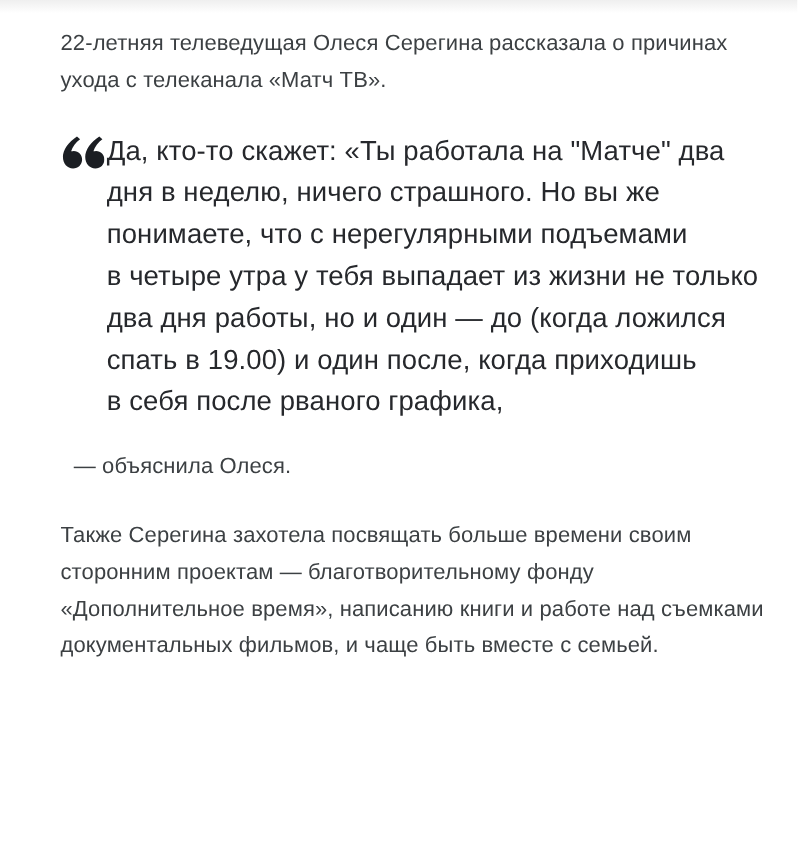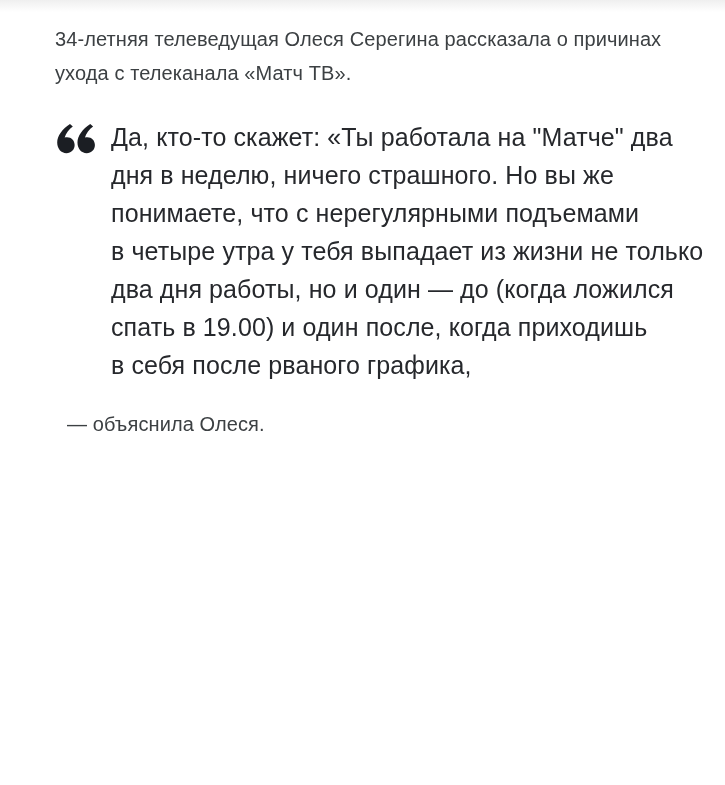--- a/index.html
+++ b/index.html
@@ -46,21 +46,21 @@
   .quote-icon {
     position: absolute;
     left: -2px;
     top: 5px;
     width: 42px;
     height: 32px;
     display: inline-block;
   }
   .quote-icon svg { display: block; width: 100%; height: 100%; }
   .quote-text {
-    margin-left: 56px;
+    margin-left: 42px;
     font-size: 25px;
     line-height: 38px;
     color: var(--quote-text);
     white-space: pre;
     letter-spacing: 0.1px;
   }
   .attribution {
     margin: 24px 0 0 12px;
     font-size: 20px;
     line-height: 33.5px;
@@ -72,21 +72,21 @@
     margin: 29px 0 0 0;
   }
 </style>
 </head>
 <body>
 
 <div class="top-fade"></div>
 
 <div class="page">
 
-  <p class="para">34-летняя телеведущая Олеся Серегина рассказала о причинах
+  <p class="para">22-летняя телеведущая Олеся Серегина рассказала о причинах
 ухода с телеканала «Матч ТВ».</p>
 
 
   <blockquote class="pull-quote">
     <span class="quote-icon">
       <svg viewBox="0 0 46 34" xmlns="http://www.w3.org/2000/svg" aria-hidden="true">
         <g fill="#1B1E23">
           <path d="M18.6 0.6 C10.2 6.2 4.6 13.6 4.6 20.9 c0 6.9 4.3 11.6 10.1 11.6 5.1 0 9.0-3.9 9.0-9.0 0-4.9-3.5-8.5-8.3-8.5-0.9 0-1.9 0.2-2.6 0.4 1.2-4.6 4.7-9.1 8.9-12.1 L18.6 0.6 Z"></path>
           <path d="M42.6 0.6 C34.2 6.2 28.6 13.6 28.6 20.9 c0 6.9 4.3 11.6 10.1 11.6 5.1 0 9.0-3.9 9.0-9.0 0-4.9-3.5-8.5-8.3-8.5-0.9 0-1.9 0.2-2.6 0.4 1.2-4.6 4.7-9.1 8.9-12.1 L42.6 0.6 Z" transform="translate(-1.8,0)"></path>
         </g>
@@ -96,14 +96,18 @@
 дня в неделю, ничего страшного. Но вы же
 понимаете, что с нерегулярными подъемами
 в четыре утра у тебя выпадает из жизни не только
 два дня работы, но и один — до (когда ложился
 спать в 19.00) и один после, когда приходишь
 в себя после рваного графика,</div>
   </blockquote>
 
   <p class="attribution">— объяснила Олеся.</p>
 
+  <p class="para para-last">Также Серегина захотела посвящать больше времени своим
+сторонним проектам — благотворительному фонду
+«Дополнительное время», написанию книги и работе над съемками
+документальных фильмов, и чаще быть вместе с семьей.</p>
 
 </div>
 
 </body></html>

